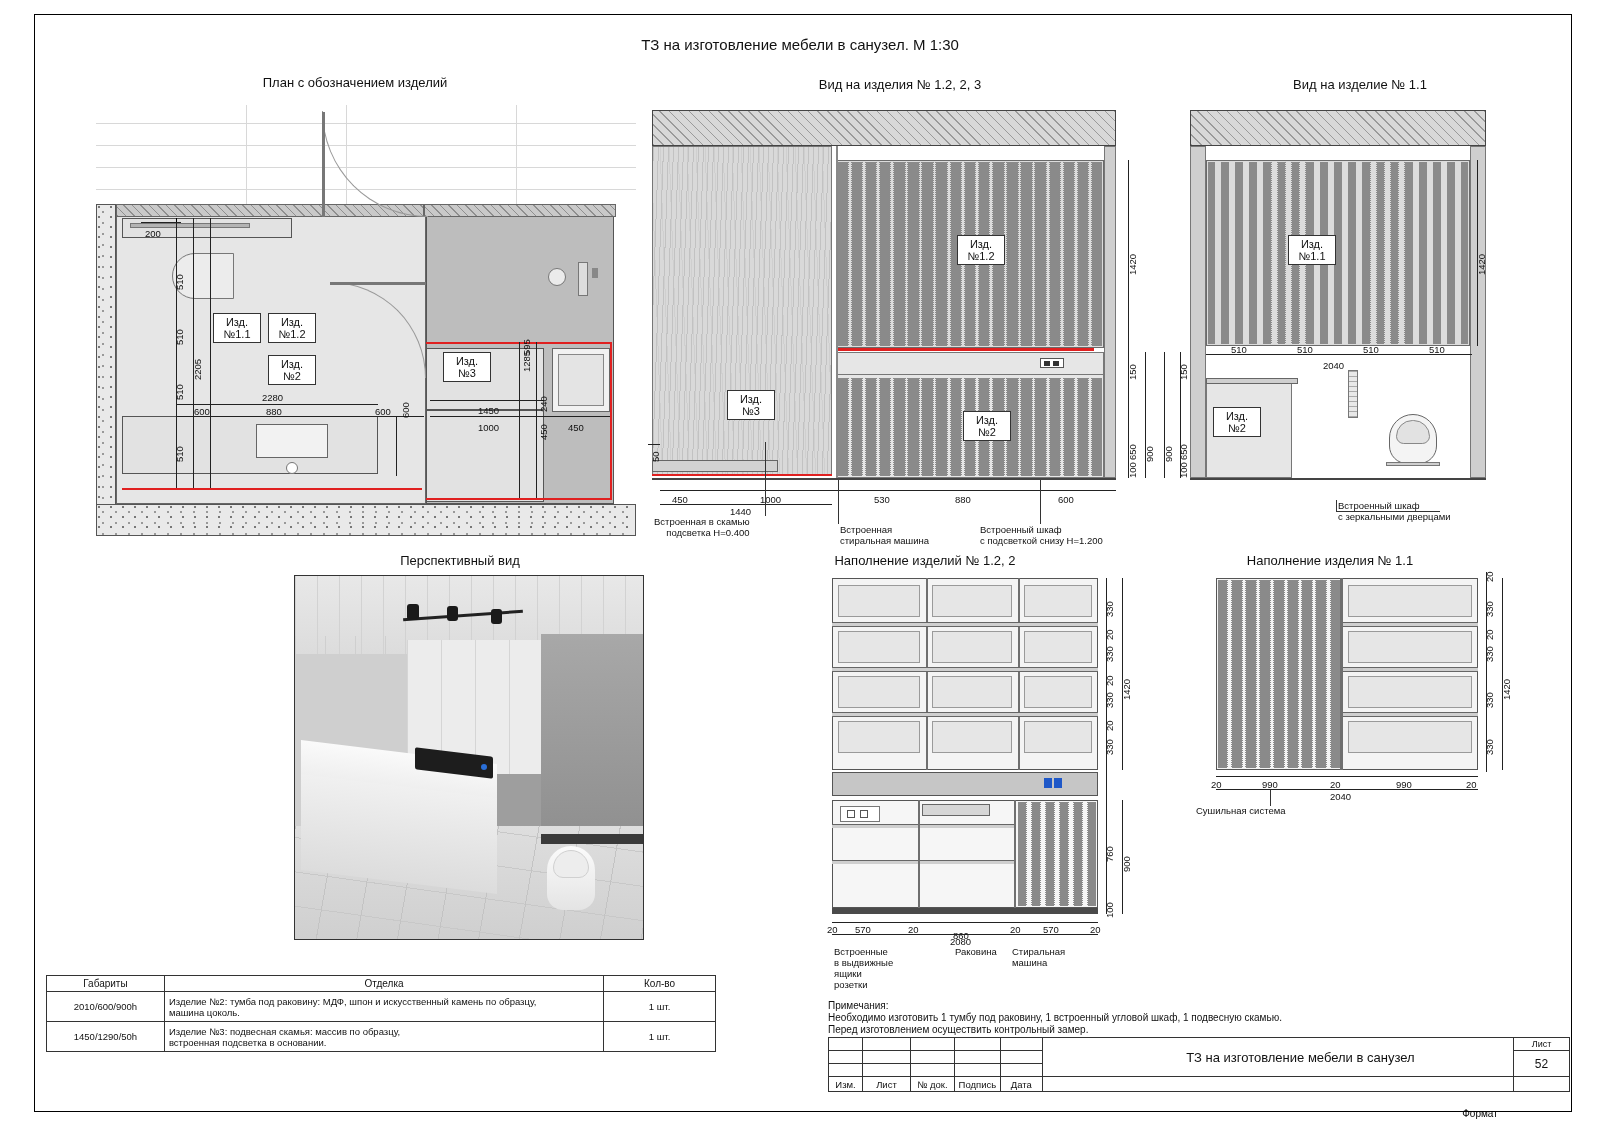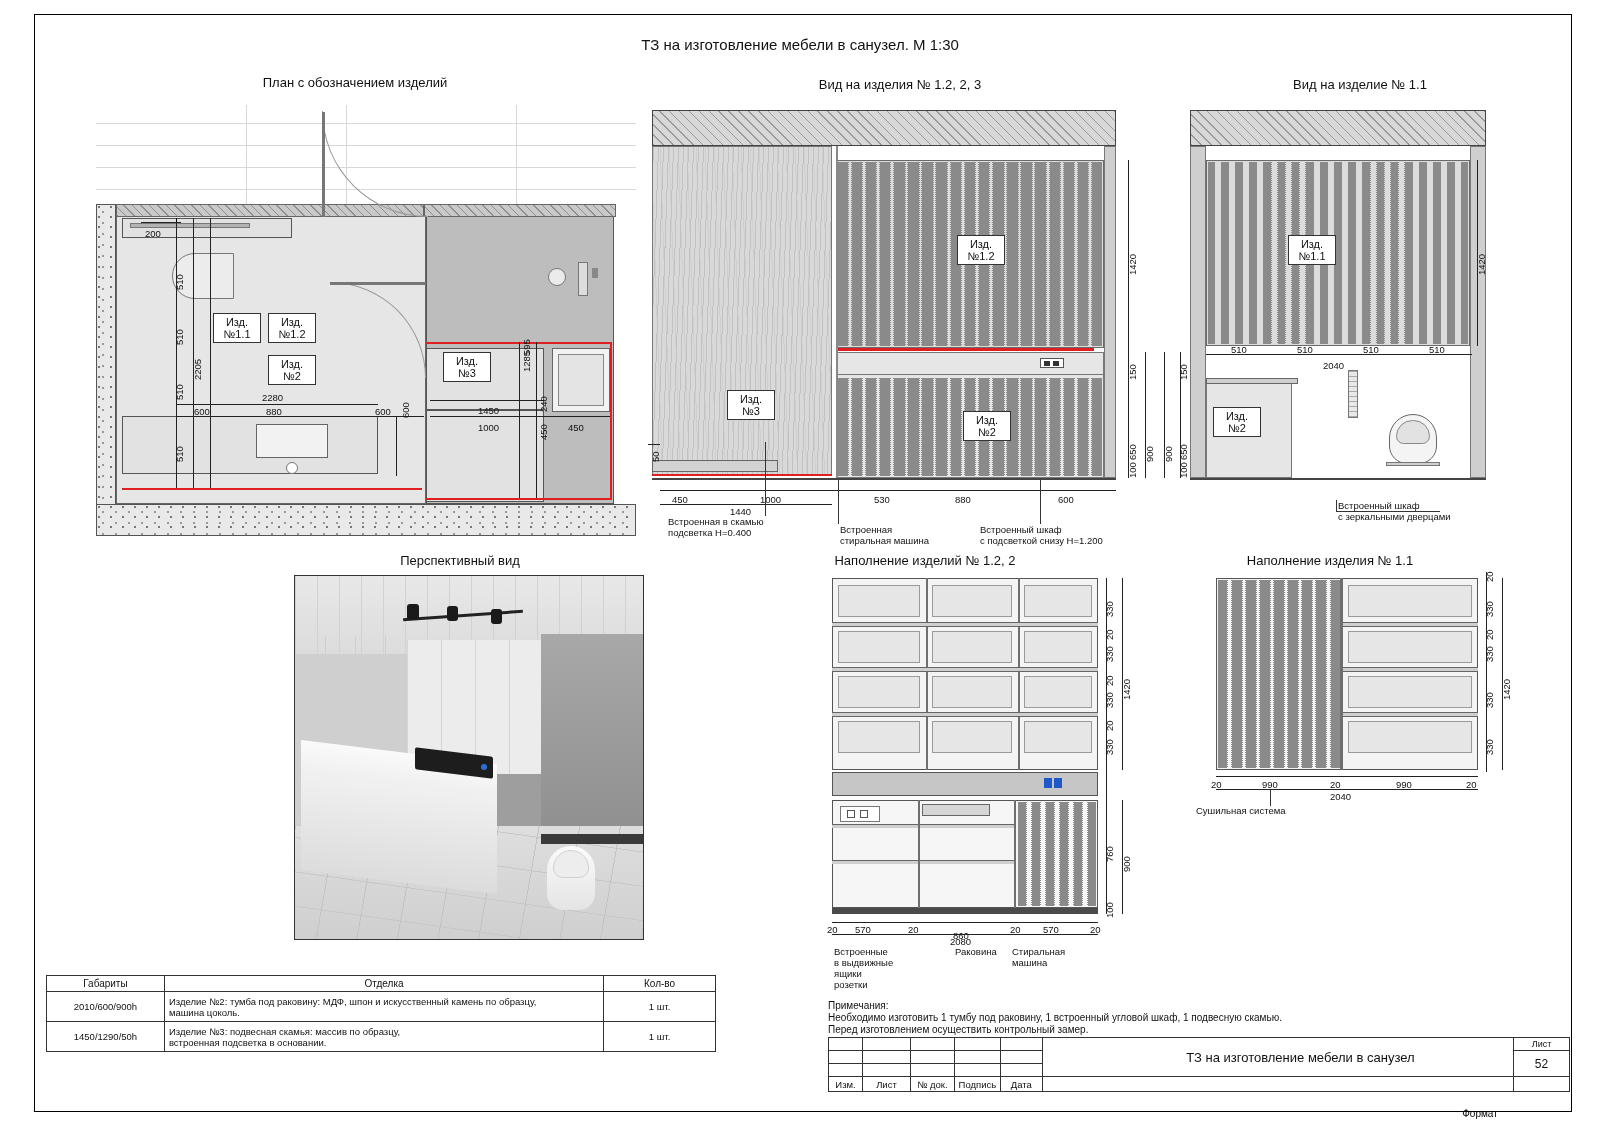--- a/index.html
+++ b/index.html
@@ -316,21 +316,21 @@
 
     <div class="abs dimline" style="left:660px; top:490px; width:456px; height:1px;"></div>
     <div class="dimtxt" style="left:672px; top:494px;">450</div>
     <div class="dimtxt" style="left:760px; top:494px;">1000</div>
     <div class="dimtxt" style="left:868px; top:494px;padding-left:6px;">530</div>
     <div class="dimtxt" style="left:955px; top:494px;">880</div>
     <div class="dimtxt" style="left:1058px; top:494px;">600</div>
     <div class="dimtxt" style="left:730px; top:506px;">1440</div>
     <div class="abs dimline" style="left:660px; top:504px; width:172px; height:1px;"></div>
 
-    <div class="note" style="left:668px; top:516px;">
+    <div class="note" style="left:654px; top:516px;text-align:right;">
       <div>Встроенная в скамью</div>
       <div>подсветка H=0.400</div>
     </div>
     <div class="note" style="left:840px; top:524px;">
       <div>Встроенная</div>
       <div>стиральная машина</div>
     </div>
     <div class="note" style="left:980px; top:524px;">
       <div>Встроенный шкаф</div>
       <div>с подсветкой снизу H=1.200</div>

